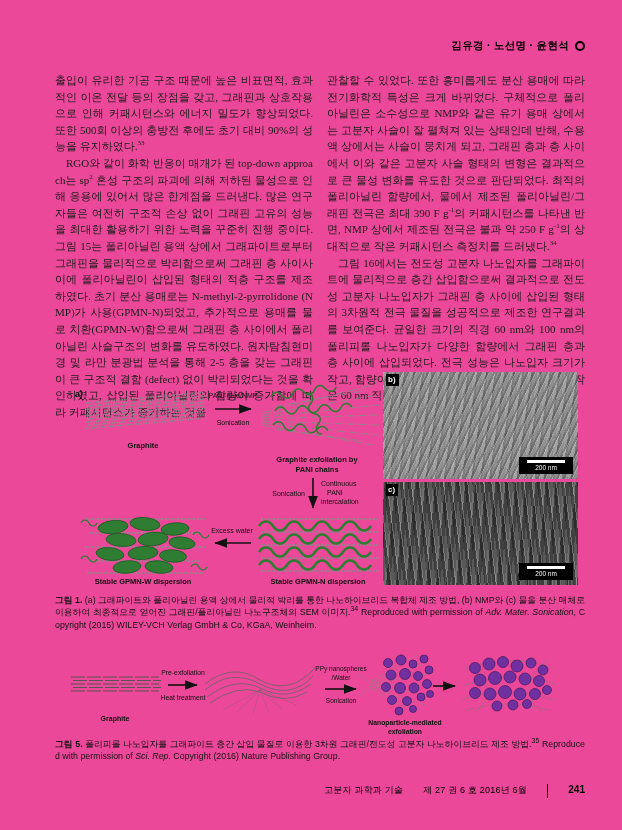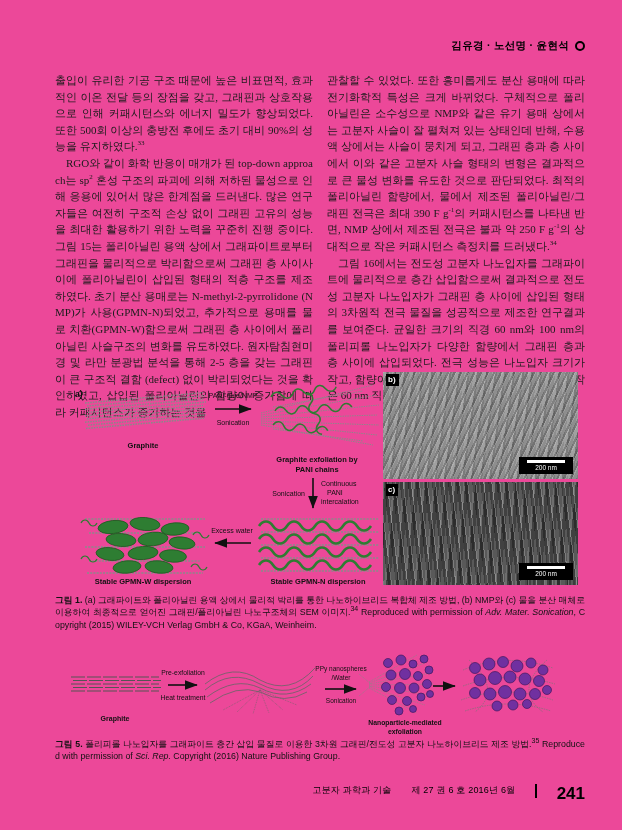--- a/index.html
+++ b/index.html
@@ -74,21 +74,21 @@
   .pani{stroke:var(--pani-green);fill:none;}
   .pani-f{fill:var(--pani-green);stroke:#1d5a1f;}
   .ppy{fill:var(--ppy-purple);stroke:#41195e;stroke-width:.7;}
   .arrow{stroke:#111;stroke-width:1.6;fill:none;}
   
   .footer{
     position:absolute;top:784px;right:37px;display:flex;align-items:flex-start;gap:20px;
     font-family:"Liberation Sans","DejaVu Sans",sans-serif;font-size:9px;color:#000;
   }
   .footer .vdiv{width:1.3px;height:14px;background:#000;}
-  .footer .pageno{font-weight:700;font-size:17px;}
+  .footer .pageno{font-weight:700;font-size:10px;}
   .footer .jname{letter-spacing:.2px;}
 </style>
 </head>
 <body>
 
 <div class="page">
 
   <div class="hdr">
     <span>김유경 · 노선명 · 윤현석</span>
     <span class="ring"></span>

